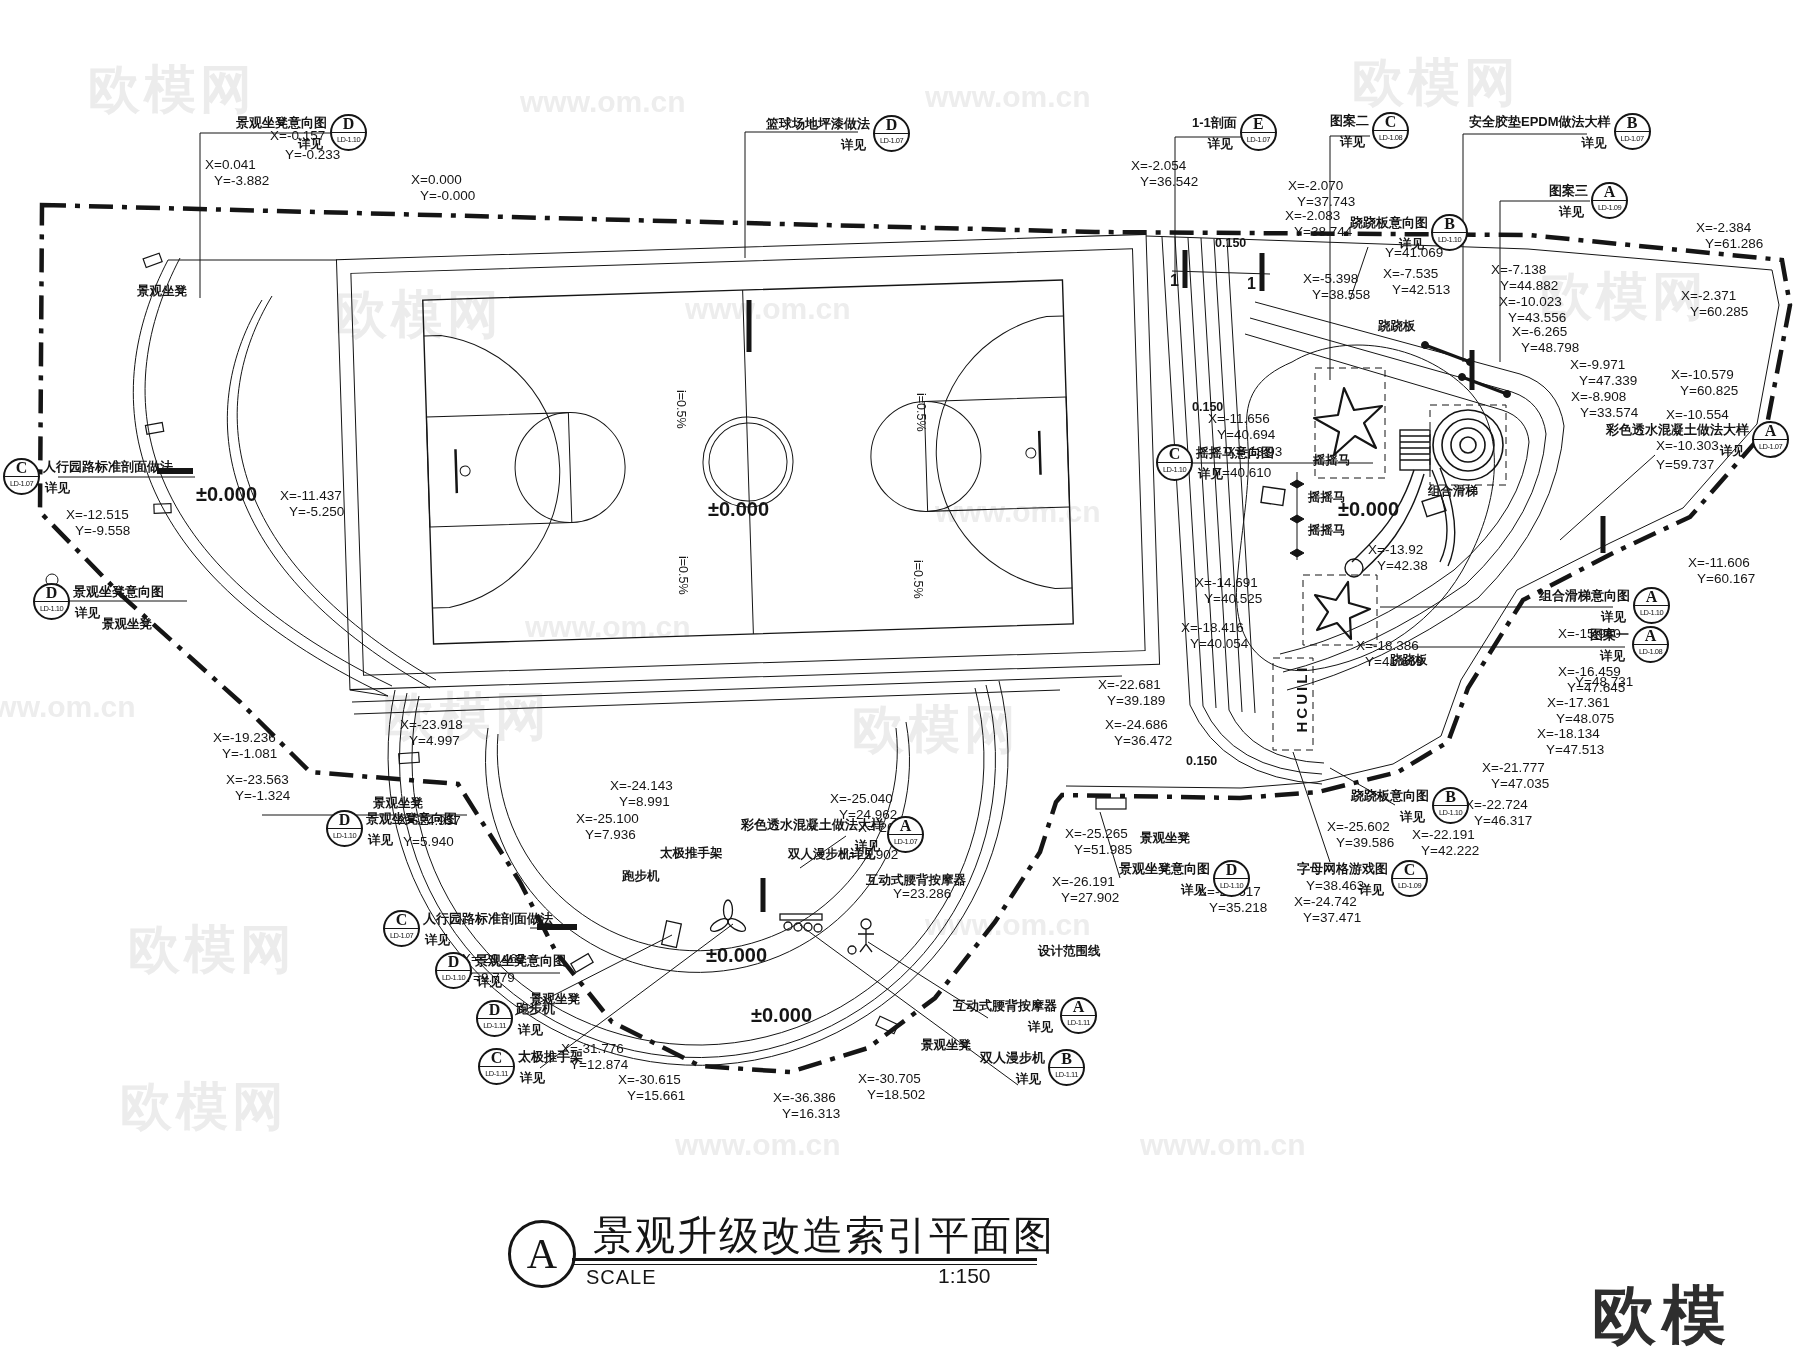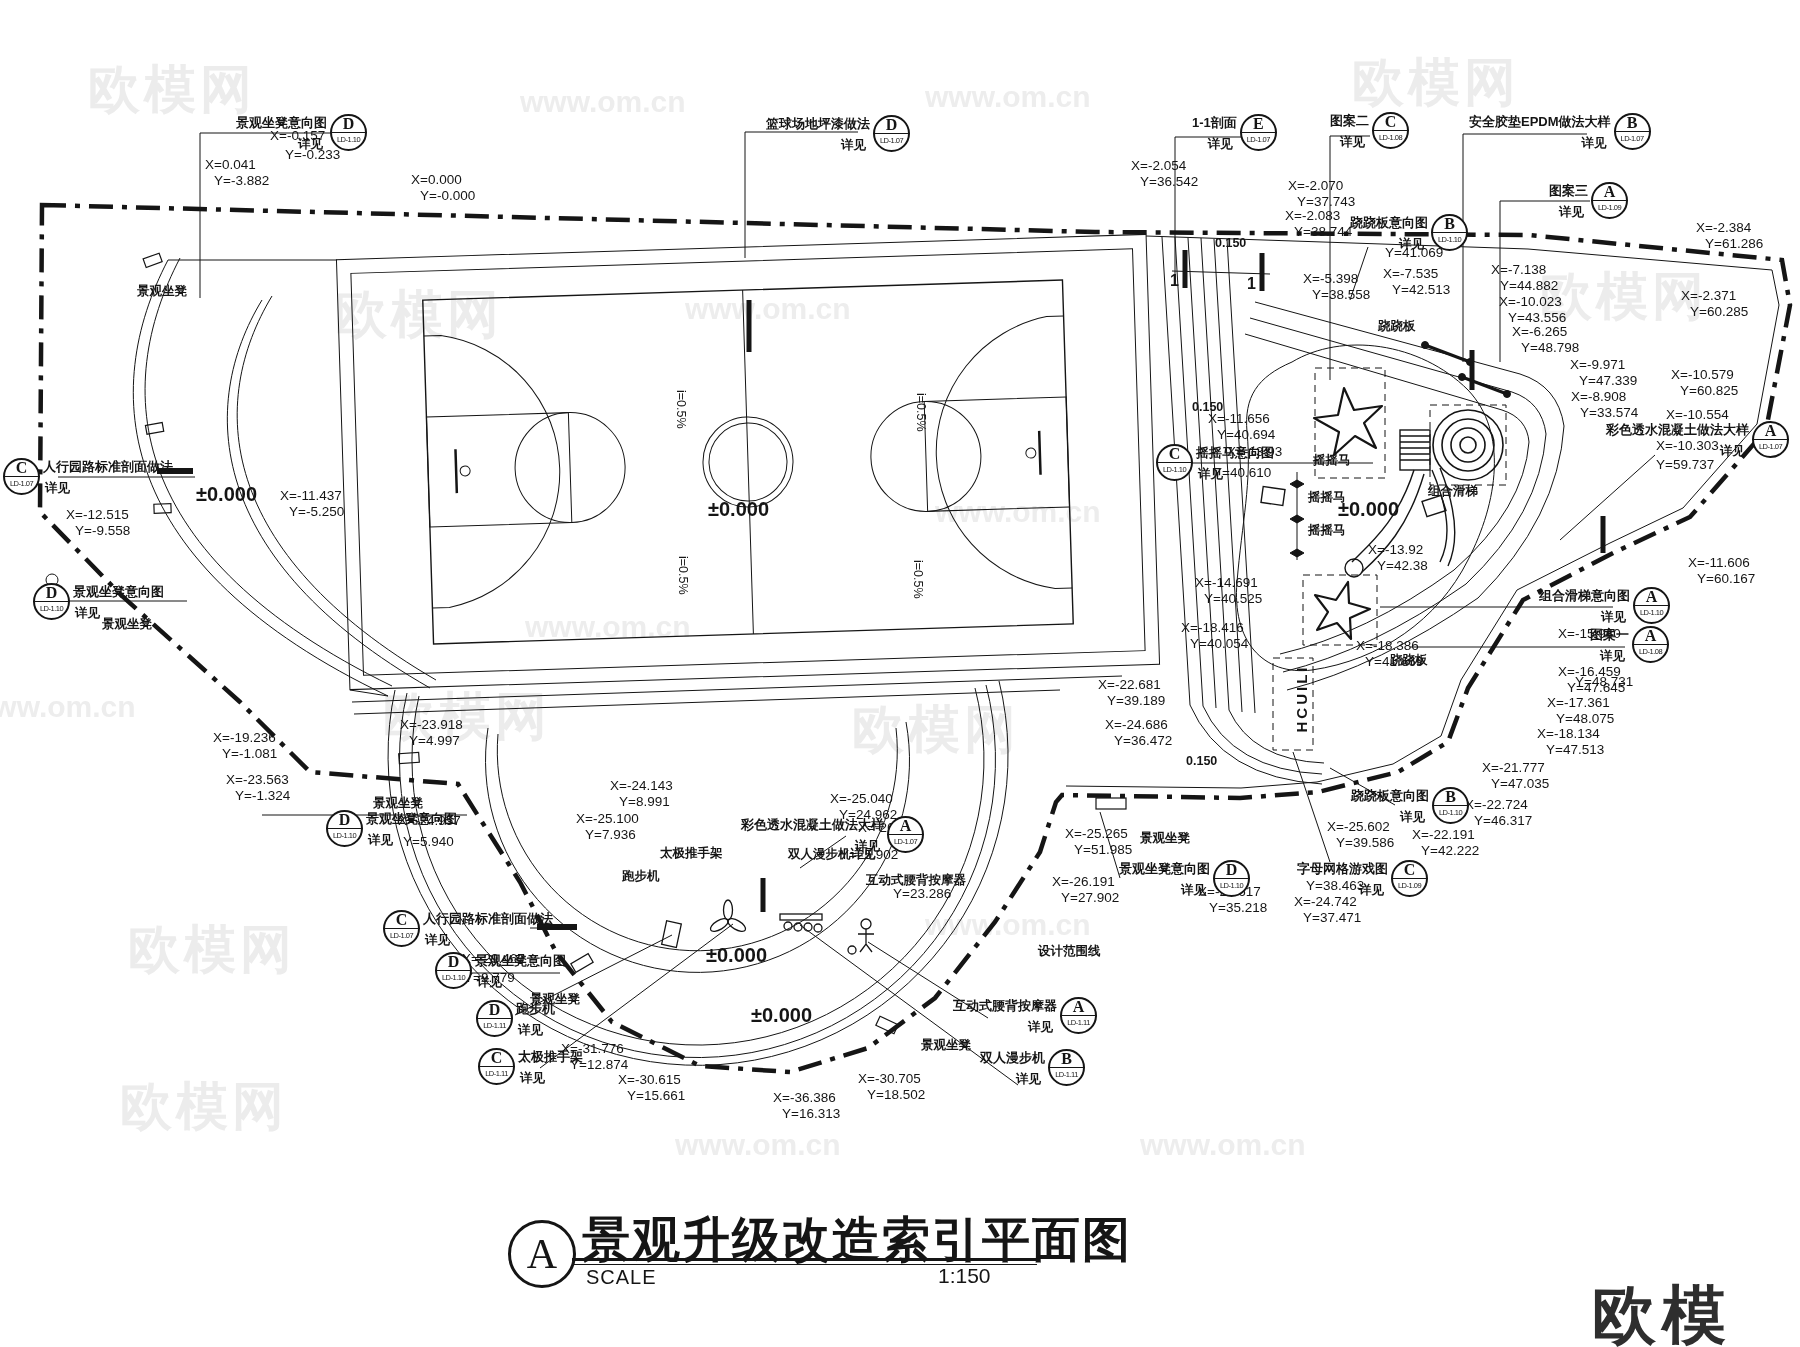--- a/index.html
+++ b/index.html
@@ -26,21 +26,21 @@
        display:flex;flex-direction:column;align-items:center;flex:none;box-sizing:border-box}
   .bl{font-family:"Liberation Serif",serif;font-size:16px;font-weight:bold;line-height:16px;width:100%;
       text-align:center;border-bottom:1.5px solid #151515;padding-bottom:0px}
   .brf{font-size:7.5px;line-height:9px;padding-top:2px;letter-spacing:-0.5px;white-space:nowrap}
   .lett{position:absolute;z-index:2;transform:rotate(-90deg);transform-origin:center;font-weight:bold;
         font-size:15px;letter-spacing:3px}
   #titleblock{position:absolute;left:508px;top:1208px;z-index:4;width:540px}
   #tb-circle{position:absolute;left:0px;top:12px;width:62px;height:62px;border:3.5px solid #151515;border-radius:50%;
              display:flex;align-items:center;justify-content:center;
              font-family:"Liberation Serif",serif;font-size:42px;background:#fff}
-  #tb-title{position:absolute;left:74px;top:0px;font-size:48px;font-weight:bold;letter-spacing:2px;white-space:nowrap}
+  #tb-title{position:absolute;left:85px;top:0px;font-size:40px;font-weight:normal;letter-spacing:2px;white-space:nowrap}
   #tb-rule{position:absolute;left:64px;top:50px;width:465px;border-top:3.5px solid #151515;border-bottom:1px solid #151515;height:3px}
   #tb-scale{position:absolute;left:78px;top:58px;font-size:20px;letter-spacing:1px}
   #tb-sval{position:absolute;left:430px;top:56px;font-size:21px}
   #brandlogo{position:absolute;left:1592px;top:1272px;z-index:5;font-size:64px;font-weight:bold;color:#2e2e2e;letter-spacing:6px}
 </style>
 </head>
 <body>
 
 <div id="stage">
 

